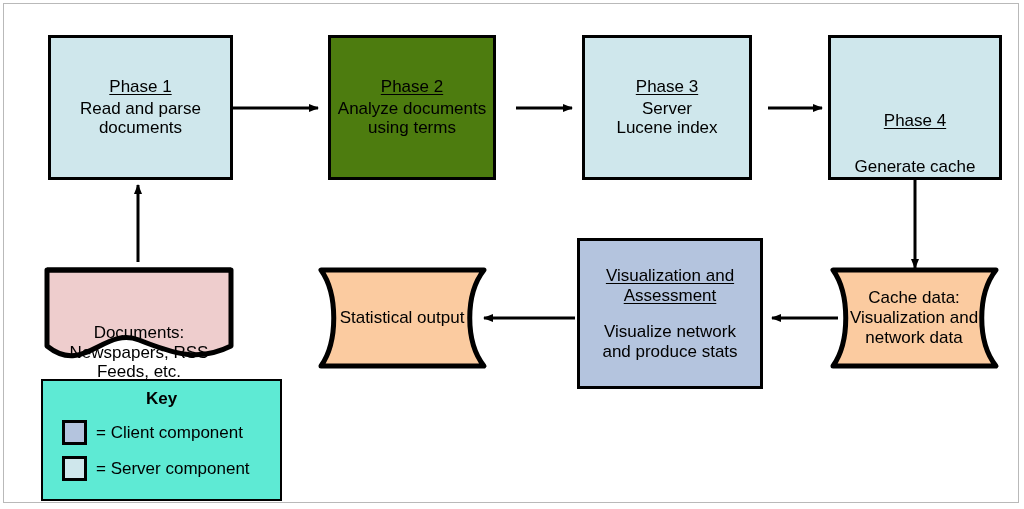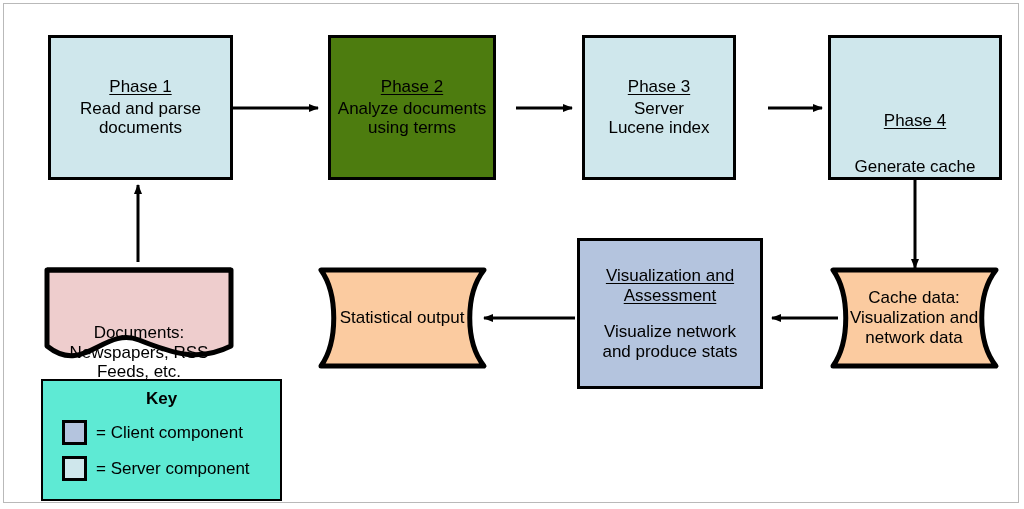--- a/index.html
+++ b/index.html
@@ -177,21 +177,21 @@
   </div>
 
   <div class="node rect-node" style="left:328px; top:35px; width:168px; height:145px; background:#4d7c0f;">
     <div class="ttl">Phase 2</div>
     <div class="body">
       <span class="ln">Analyze documents</span>
       <span class="ln">using terms</span>
     </div>
   </div>
 
-  <div class="node rect-node" style="left:582px; top:35px; width:154px; height:145px; background:#cfe7ec;">
+  <div class="node rect-node" style="left:582px; top:35px; width:170px; height:145px; background:#cfe7ec;">
     <div class="ttl">Phase 3</div>
     <div class="body">
       <span class="ln">Server</span>
       <span class="ln">Lucene index</span>
     </div>
   </div>
 
   <div class="node rect-node" style="left:828px; top:35px; width:174px; height:145px; background:#cfe7ec; justify-content:flex-end; padding-top:13px;">
     <div class="ttl">Phase 4</div>
     <div class="body" style="margin-top:25px;">

